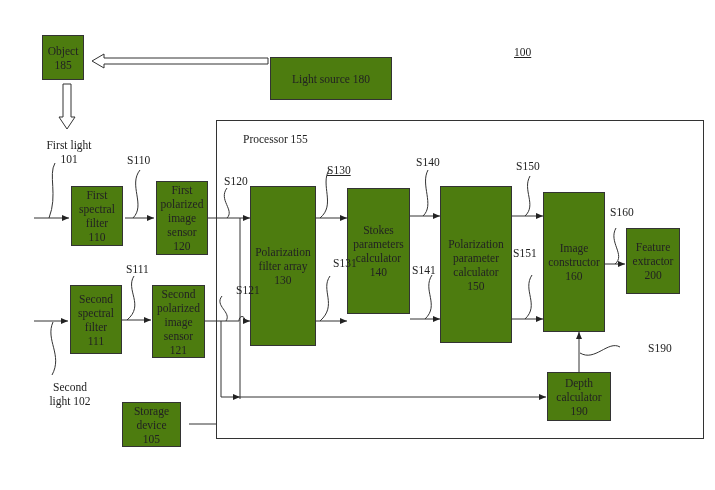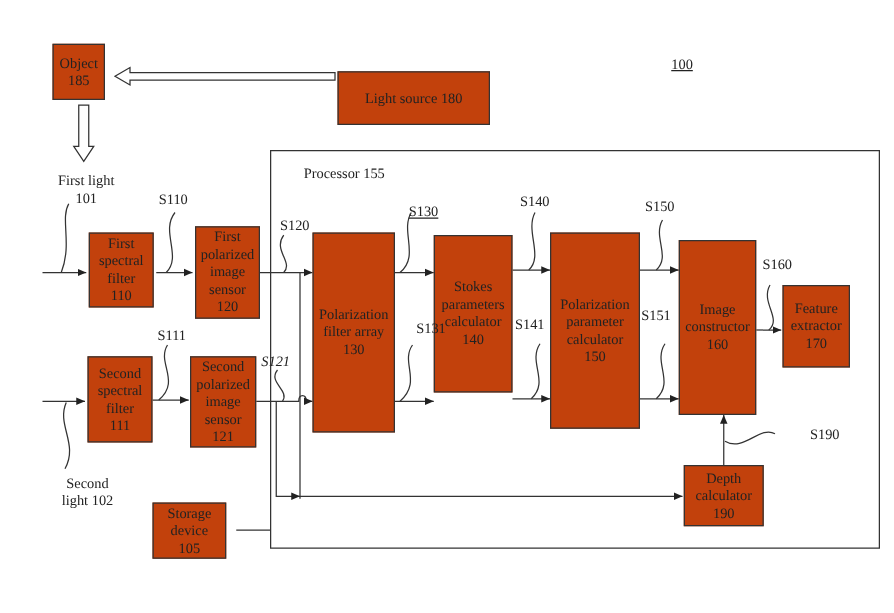--- a/index.html
+++ b/index.html
@@ -1,31 +1,31 @@
 <!DOCTYPE html>
 <html><head>
 <meta charset="utf-8">
 <style>
   html, body { margin: 0; padding: 0; background: #ffffff; }
   body { width: 715px; height: 490px; position: relative; overflow: hidden;
          font-family: "Liberation Serif", "DejaVu Serif", serif; color: #222; }
   svg { position: absolute; left: 0; top: 0; }
-  .blk { position: absolute; border: 1px solid #333; background: #c2410c; box-sizing: border-box;
+  .blk { position: absolute; border: 1px solid #333; background: #4d7c0f; box-sizing: border-box;
          display: flex; align-items: center; justify-content: center; text-align: center;
          font-size: 11.5px; line-height: 14px; white-space: pre-line; }
   .lbl { position: absolute; font-size: 11.5px; line-height: 14px; white-space: pre-line; text-align: center; }
   .proc { position: absolute; border: 1px solid #333; box-sizing: border-box; }
   .ref { position: absolute; font-size: 11.5px; text-decoration: underline; }
 </style>
 </head>
 <body>
 
 <div class="proc" style="left:216px; top:120px; width:488px; height:319px;"></div>
 <div class="lbl" style="left:243px; top:132px; text-align:left;">Processor 155</div>
-<div class="ref" style="left:537px; top:46px;text-decoration:underline;">100</div>
+<div class="ref" style="left:514px; top:46px;text-decoration:underline;">100</div>
 
 <svg width="715" height="490">
   <defs>
     <marker id="ah" markerWidth="8" markerHeight="8" refX="7" refY="4" orient="auto" markerUnits="userSpaceOnUse">
       <path d="M0,1 L7,4 L0,7 Z" fill="#222"></path>
     </marker>
   </defs>
   <g stroke="#333" stroke-width="1" fill="none">
 
     <path d="M268,58 L104,58 L104,54 L92,61 L104,68 L104,64 L268,64 Z" fill="#fff"></path>
@@ -112,37 +112,37 @@
 140</div>
 <div class="blk" style="left:440px; top:186px; width:72px; height:157px;">Polarization
 parameter
 calculator
 150</div>
 <div class="blk" style="left:543px; top:192px; width:62px; height:140px;">Image
 constructor
 160</div>
 <div class="blk" style="left:626px; top:228px; width:54px; height:66px;">Feature
 extractor
-170</div>
+200</div>
 <div class="blk" style="left:547px; top:372px; width:64px; height:49px;">Depth
 calculator
 190</div>
 <div class="blk" style="left:122px; top:402px; width:59px; height:45px;">Storage
 device
 105</div>
 
 <div class="lbl" style="left:41px; top:138px; width:56px;">First light
 101</div>
 <div class="lbl" style="left:43px; top:380px; width:54px;">Second
 light 102</div>
 
 <div class="lbl" style="left:127px; top:153px;text-align:center;">S110</div>
 <div class="lbl" style="left:126px; top:262px;">S111</div>
 <div class="lbl" style="left:224px; top:174px;">S120</div>
-<div class="lbl" style="left:209px; top:283px;font-style:italic;">S121</div>
+<div class="lbl" style="left:236px; top:283px;">S121</div>
 <div class="lbl" style="left:327px; top:163px;text-decoration:underline;">S130</div>
 <div class="lbl" style="left:317px; top:256px;padding-left:16px;">S131</div>
 <div class="lbl" style="left:416px; top:155px;">S140</div>
-<div class="lbl" style="left:412px; top:253px;text-align:right;">S141</div>
+<div class="lbl" style="left:412px; top:263px;text-align:right;">S141</div>
 <div class="lbl" style="left:516px; top:159px;">S150</div>
 <div class="lbl" style="left:513px; top:246px;">S151</div>
 <div class="lbl" style="left:610px; top:205px;">S160</div>
 <div class="lbl" style="left:648px; top:341px;">S190</div>
 
 </body></html>

